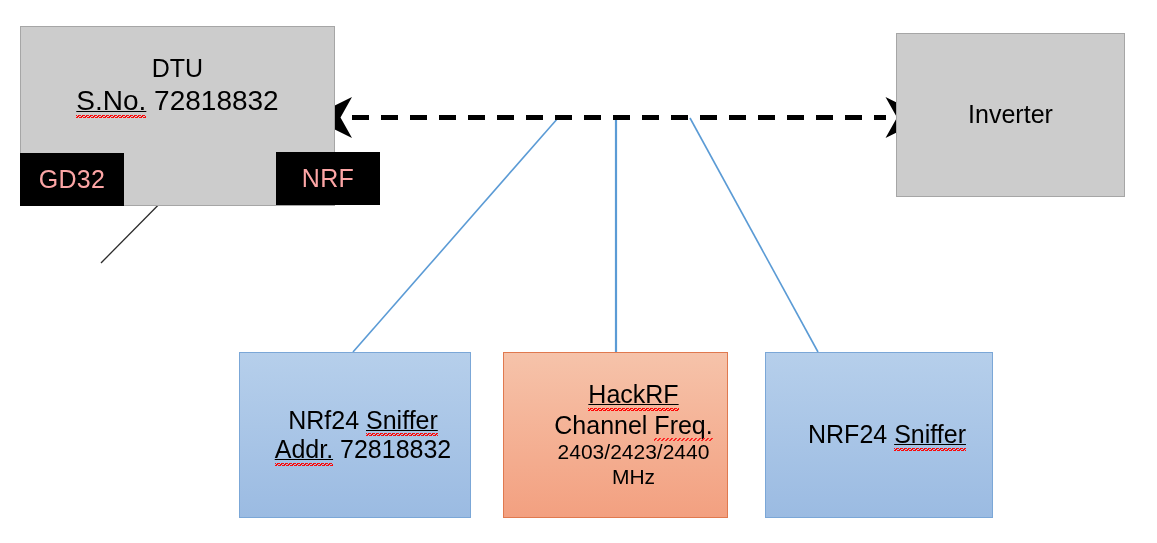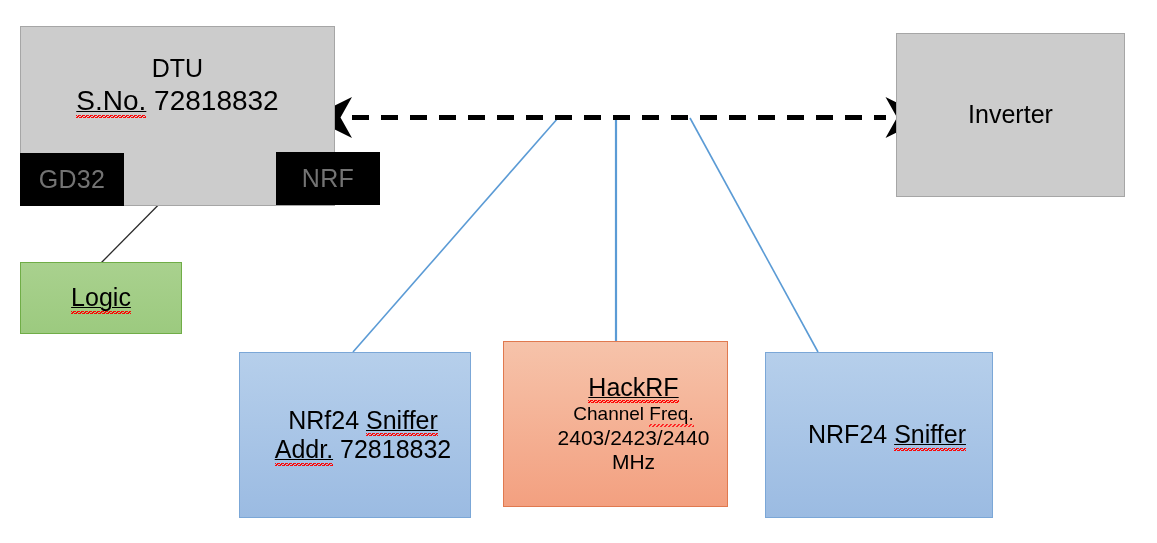--- a/index.html
+++ b/index.html
@@ -49,21 +49,21 @@
     height: 164px;
   }
   .gray-block .line1 { font-size: 25px; }
   .gray-block .line2 { font-size: 28px; }
 
   
   .chip {
     position: absolute;
     box-sizing: border-box;
     background: #000000;
-    color: #737373;
+    color: #fca5a5;
     display: flex;
     align-items: center;
     justify-content: center;
     font-size: 25px;
     letter-spacing: 0.3px;
   }
   #gd32-chip { left: 20px; top: 153px; width: 104px; height: 53px; }
   #nrf-chip  { left: 231px; top: 152px; width: 104px; height: 53px; margin-left: 45px; }
 
   
@@ -81,25 +81,25 @@
   .blue-block {
     background: linear-gradient(to bottom, #b6cfeb 0%, #9bbbe2 100%);
     border: 1px solid #7ba7d7;
     padding-left: 16px;
   }
   .orange-block {
     background: linear-gradient(to bottom, #f6c3aa 0%, #f3a080 100%);
     border: 1px solid #e0794f;
   }
   #sniffer-left-node  { left: 239px; top: 352px; width: 232px; height: 166px; }
-  #hackrf-node        { left: 503px; top: 341px; width: 225px; height: 166px; padding-left: 36px; }
+  #hackrf-node        { left: 503px; top: 352px; width: 225px; height: 166px; padding-left: 36px; }
   #sniffer-right-node { left: 765px; top: 352px; width: 228px; height: 166px; }
   .blue-block .line1, .blue-block .line2 { font-size: 25px; }
   #hackrf-node .line1 { font-size: 25px; margin-bottom: 1px; }
-  #hackrf-node .line2 { font-size: 19px; }
+  #hackrf-node .line2 { font-size: 25px; }
   #hackrf-node .line3 { font-size: 21px; text-align: center; }
 
   
   .sq {
     position: relative;
     display: inline-block;
   }
   .sq::after {
     content: "";
     position: absolute;
@@ -174,23 +174,20 @@
   </div>
 
   <div class="chip" id="nrf-chip">
     <span>NRF</span>
   </div>
 
   <div class="node gray-block" id="inverter-node">
     <div class="line1">Inverter</div>
   </div>
 
-  <div class="node" id="logic-node">
-    <div><span class="sq u">Logic</span></div>
-  </div>
 
   <div class="node blue-block" id="sniffer-left-node">
     <div class="line1"><span>NRf24</span> <span class="sq u">Sniffer</span></div>
     <div class="line2"><span class="sq u">Addr.</span> <span>72818832</span></div>
   </div>
 
   <div class="node orange-block" id="hackrf-node">
     <div class="line1"><span class="sq u">HackRF</span></div>
     <div class="line2"><span>Channel</span> <span class="sq sq-alt">Freq.</span></div>
     <div class="line3">2403/2423/2440 MHz</div>

